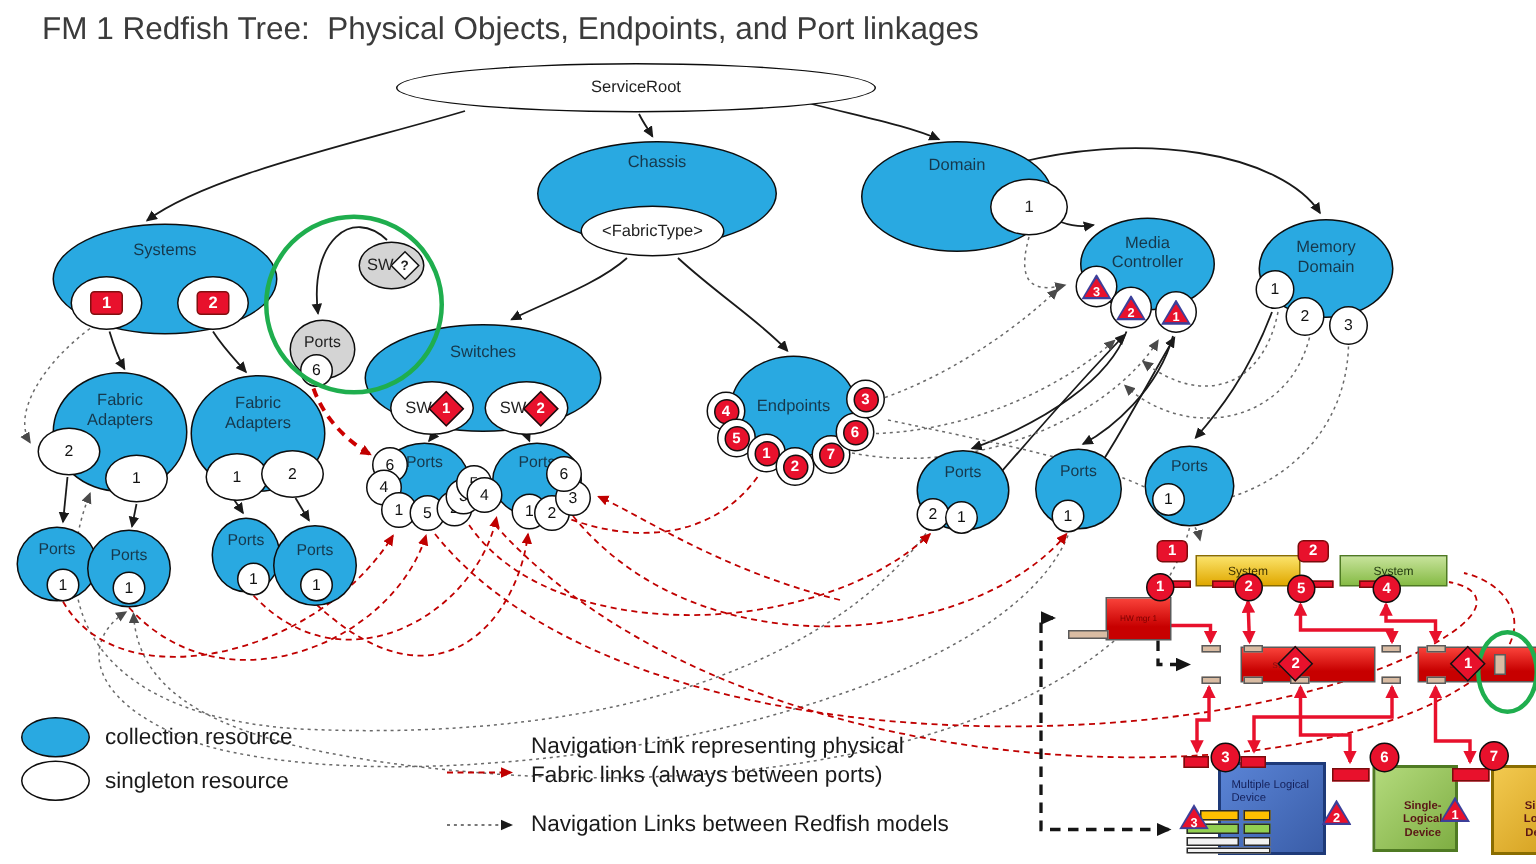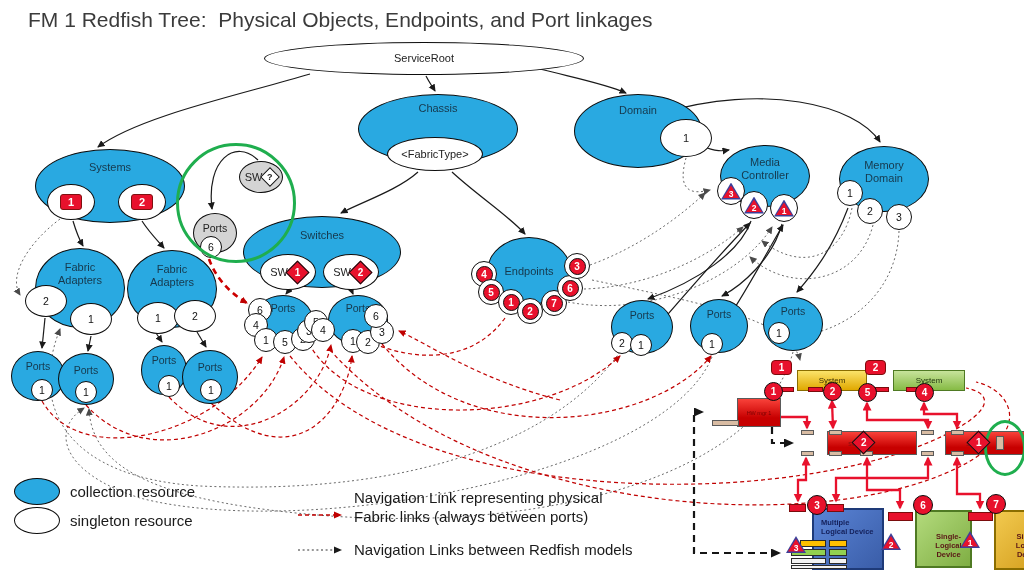--- a/index.html
+++ b/index.html
@@ -36,21 +36,21 @@
        clip-path:polygon(50% 0,100% 100%,0 100%);background:#E8112C;}
   .tri i{position:relative;z-index:1;font-style:normal;color:#fff;font-size:8.5px;font-weight:bold;
        line-height:1;padding-bottom:1px;}
   .greenring{position:absolute;border:3px solid #1FAE4E;border-radius:50%;z-index:4;background:transparent;pointer-events:none;}
   
   .hwbox{position:absolute;box-sizing:border-box;border:1.6px solid #555;z-index:2;
          display:flex;align-items:center;justify-content:center;font-size:8px;margin-left:32px;}
   .sys1{background:linear-gradient(#FBE36A,#E0A800);border-color:#8a6d00;color:#3b3000;}
   .sys2{background:linear-gradient(#C7E39B,#86BB45);border-color:#4f7a23;color:#233a10;}
   .redbox{background:linear-gradient(#F9423A,#C70000 70%);border-color:#5a5a5a;color:#7a0000;}
-  .mldbox{background:linear-gradient(135deg,#5a84d6,#3a5da8);border:2px solid #1e3a78;color:#14205a;font-size:7.5px;font-weight:bold;}
+  .mldbox{background:linear-gradient(135deg,#5a84d6,#3a5da8);border:2px solid #1e3a78;color:#14205a;font-size:7.5px;font-weight:normal;}
   .sld1box{background:linear-gradient(135deg,#B3DA7C,#7fae43);border:2px solid #4f7a23;color:#5a1616;font-size:7.5px;font-weight:bold;}
   .sld2box{background:linear-gradient(135deg,#F2C94F,#D09A18);border:2px solid #8a6d00;color:#5a1616;font-size:7.5px;font-weight:bold;}
   .tag{position:absolute;background:#E8112C;border:1.7px solid #7a0c0c;border-radius:4px;color:#fff;
        font-weight:bold;font-size:10px;display:flex;align-items:center;justify-content:center;z-index:5;box-sizing:border-box;}
   .rcirc{position:absolute;background:#E8112C;border:1.7px solid #0d0d0d;border-radius:50%;color:#fff;
        font-weight:bold;font-size:10px;display:flex;align-items:center;justify-content:center;z-index:5;box-sizing:border-box;}
   .tanport{position:absolute;background:#D9BCA3;border:1px solid #5a5a5a;z-index:4;box-sizing:border-box;}
   .devport{position:absolute;background:#E8112C;border:1px solid #7a0c0c;z-index:4;box-sizing:border-box;}
   .bar{position:absolute;border:1px solid #2a2a2a;box-sizing:border-box;z-index:3;}
   .htri{position:absolute;z-index:5;}

